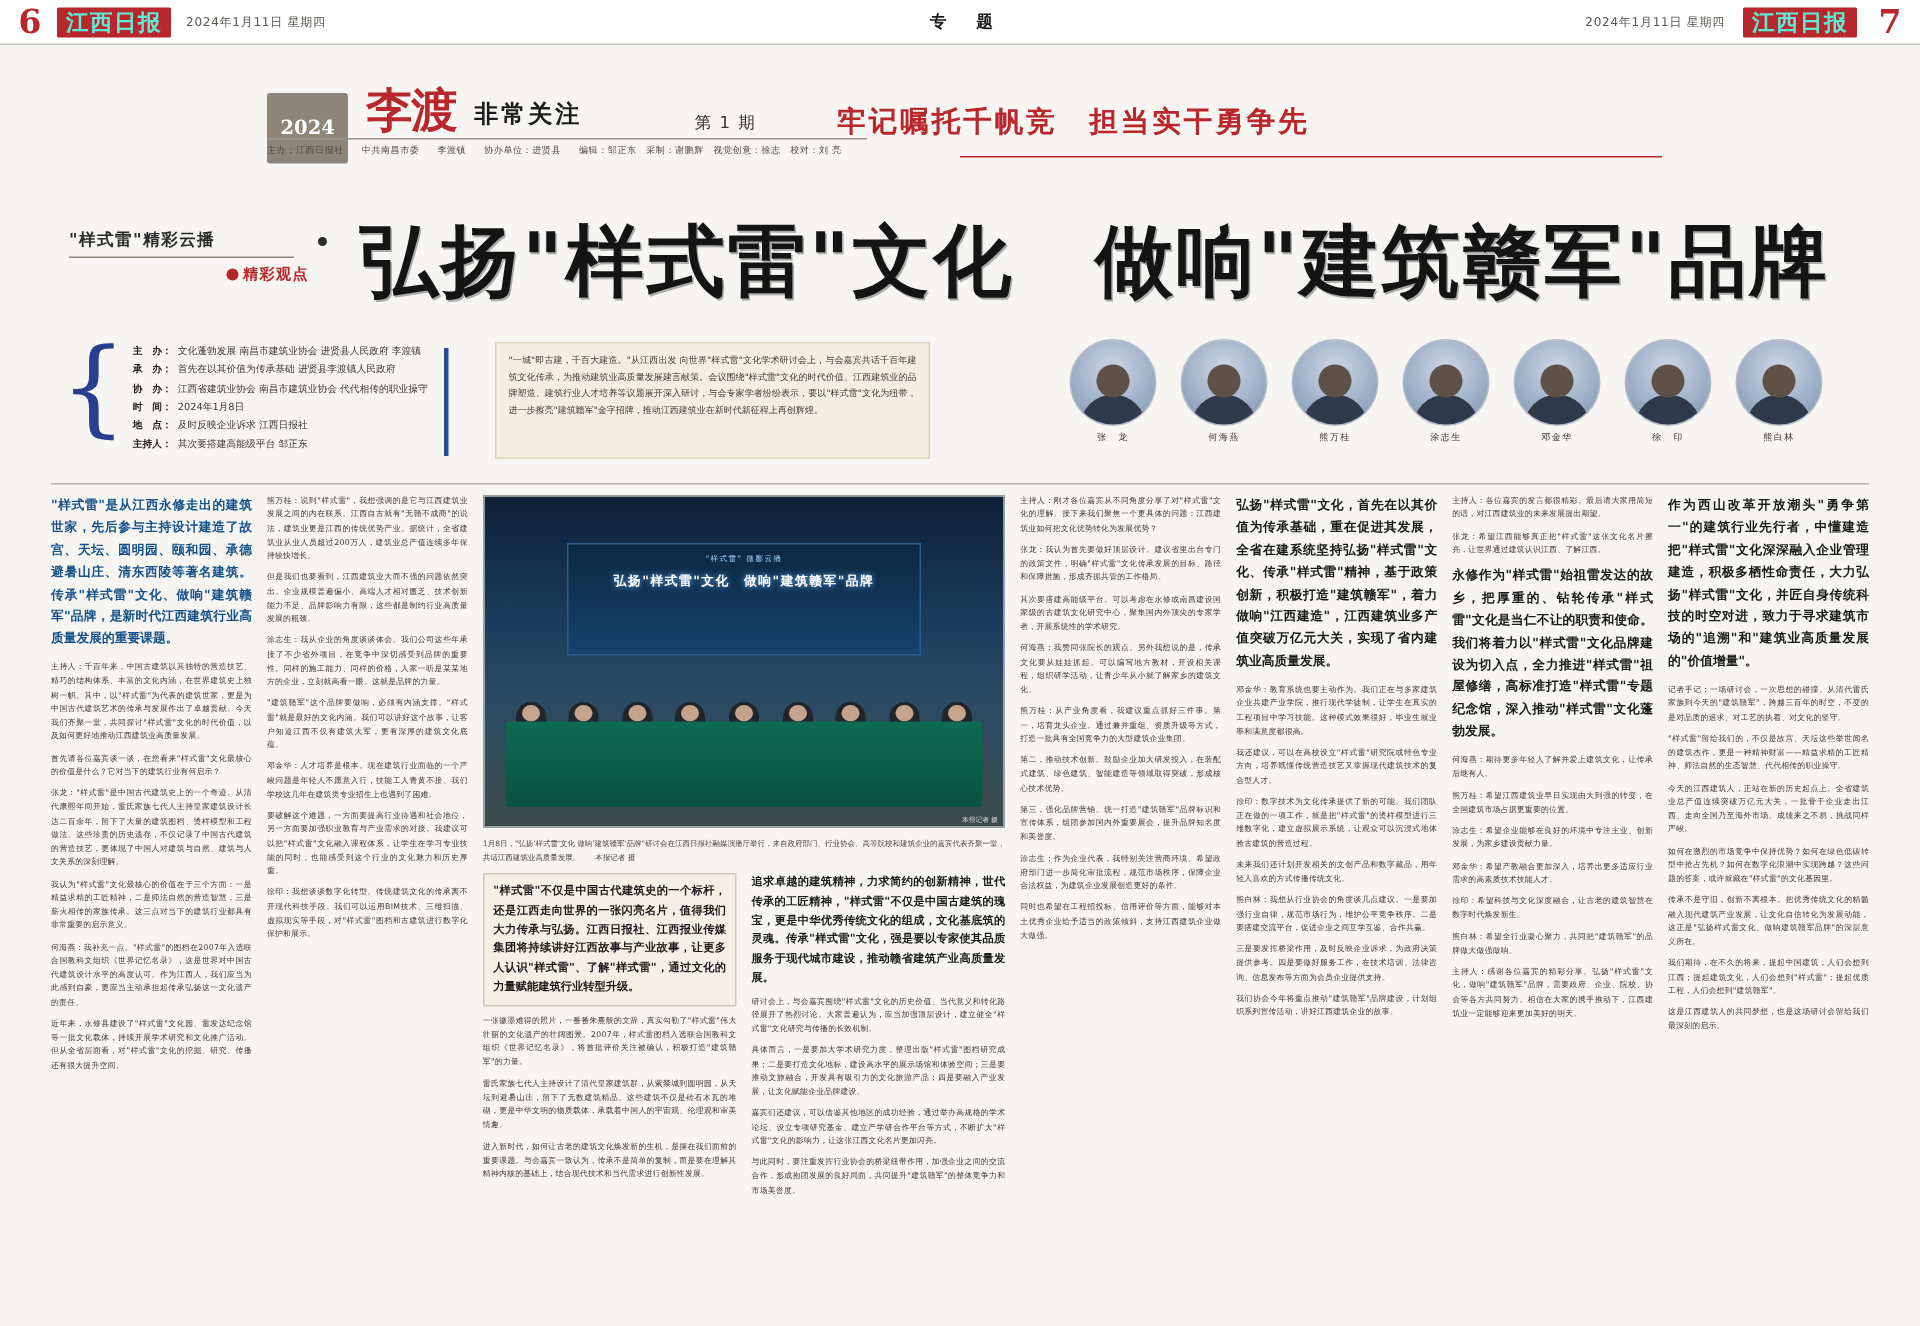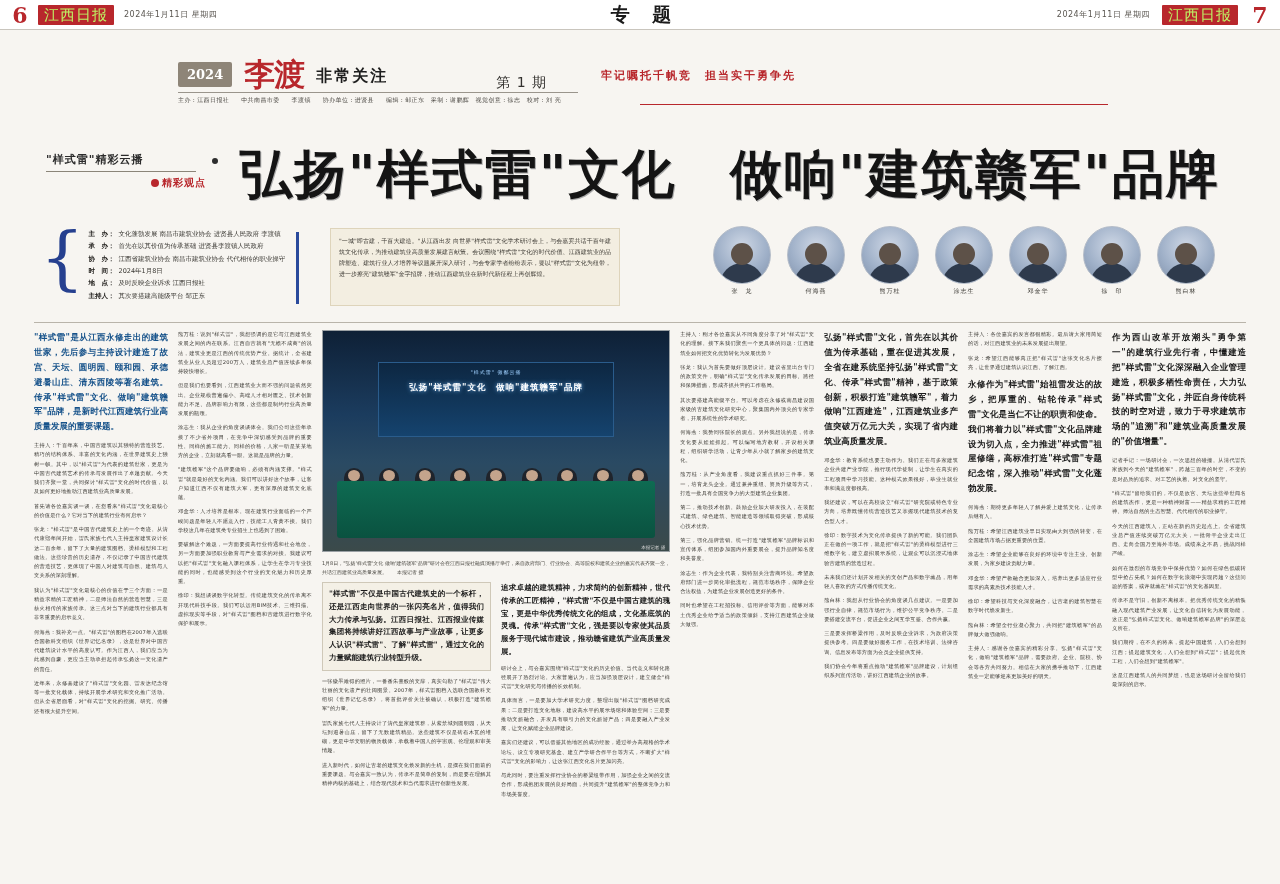--- a/index.html
+++ b/index.html
@@ -25,32 +25,32 @@
   }
   .folio-left {
     width: 28px; height: 28px; margin-left: 6px;
     color: #b8272c; font-size: 22px; font-weight: bold;
     font-family: "DejaVu Serif", "Liberation Serif", serif;
     display: flex; align-items: center; justify-content: center;
   }
   .paper-logo {
     margin-left: 4px;
     padding: 1px 6px;
-    background: #b8272c; color: #bef264;
-    font-family: "DejaVu Serif", "Liberation Serif", serif;
-    font-size: 15px; font-weight: normal; letter-spacing: 1px;
+    background: #b8272c; color: #5eead4;
+    font-family: "DejaVu Serif", "Liberation Serif", serif;
+    font-size: 15px; font-weight: bold; letter-spacing: 1px;
     line-height: 18px;
     border-radius: 1px;
   }
   .masthead-date {
     margin-left: 10px; font-size: 8px; color: #5a5650; letter-spacing: .5px;
   }
   .masthead-center {
     position: absolute; left: 0; right: 0; text-align: center;
-    font-size: 19px; font-weight: bold; color: #1a1a1a; letter-spacing: 8px;
+    font-size: 11px; font-weight: bold; color: #1a1a1a; letter-spacing: 8px;
     font-family: "DejaVu Serif", "Liberation Serif", serif;
     padding-left: 10px;
   }
   .masthead-right {
     margin-left: auto; display: flex; align-items: center; gap: 8px; margin-right: 6px;
   }
   .masthead-date-right { font-size: 8px; color: #5a5650; letter-spacing: .5px; }
   .folio-right {
     width: 28px; height: 28px;
     color: #b8272c; font-size: 22px; font-weight: bold;
@@ -58,43 +58,43 @@
     display: flex; align-items: center; justify-content: center;
   }
 
   
   .flag {
     position: absolute; top: 58px; left: 178px; width: 930px; height: 50px;
     display: flex; align-items: flex-start;
   }
   .flag-year {
     background: #8e8578; color: #fff; font-size: 13px; font-weight: bold;
-    padding: 5px 9px; border-radius: 2px; margin-top: 4px;
+    padding: 16px 9px; border-radius: 2px; margin-top: 4px;
     font-family: "DejaVu Serif", "Liberation Serif", serif;
   }
   .flag-brand {
     margin-left: 12px;
     color: #b8272c;
     font-size: 31px; font-weight: bold;
     font-family: "DejaVu Serif", "Liberation Serif", serif;
     line-height: 32px;
     letter-spacing: -1px;
   }
   .flag-sub {
     margin-left: 12px; margin-top: 8px;
     font-size: 16px; font-weight: bold; color: #1d1d1d; letter-spacing: 2px;
     font-family: "DejaVu Serif", "Liberation Serif", serif;
   }
   .flag-issue {
-    margin-left: 108px; margin-top: 16px;
-    font-size: 14px; color: #33312e; letter-spacing: 1px;
+    margin-left: 75px; margin-top: 16px;
+    font-size: 11px; color: #33312e; letter-spacing: 1px;
   }
   .flag-slogan {
     margin-left: 54px; margin-top: 10px;
-    font-size: 11px; font-weight: bold; color: #b8272c; letter-spacing: 2px;
+    font-size: 19px; font-weight: bold; color: #b8272c; letter-spacing: 2px;
     font-family: "DejaVu Serif", "Liberation Serif", serif;
   }
   .flag-credits {
     position: absolute; top: 96px; left: 178px; width: 400px;
     font-size: 6px; color: #4d4a45; letter-spacing: .4px;
     display: flex; gap: 12px; flex-wrap: wrap;
   }
   .flag-rule {
     position: absolute; top: 92px; left: 178px; width: 400px; height: 1px;
     background: #9a958c;

